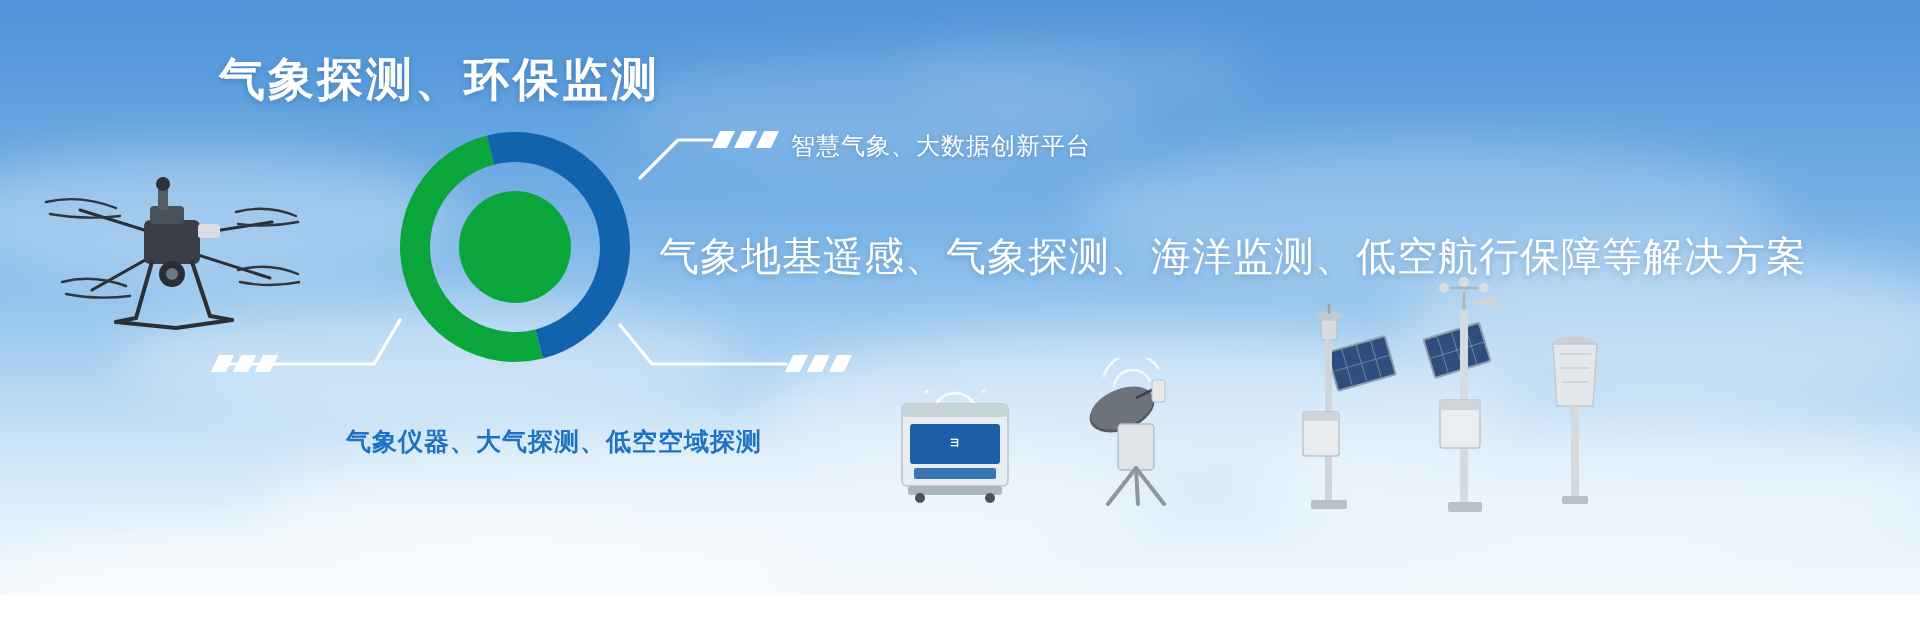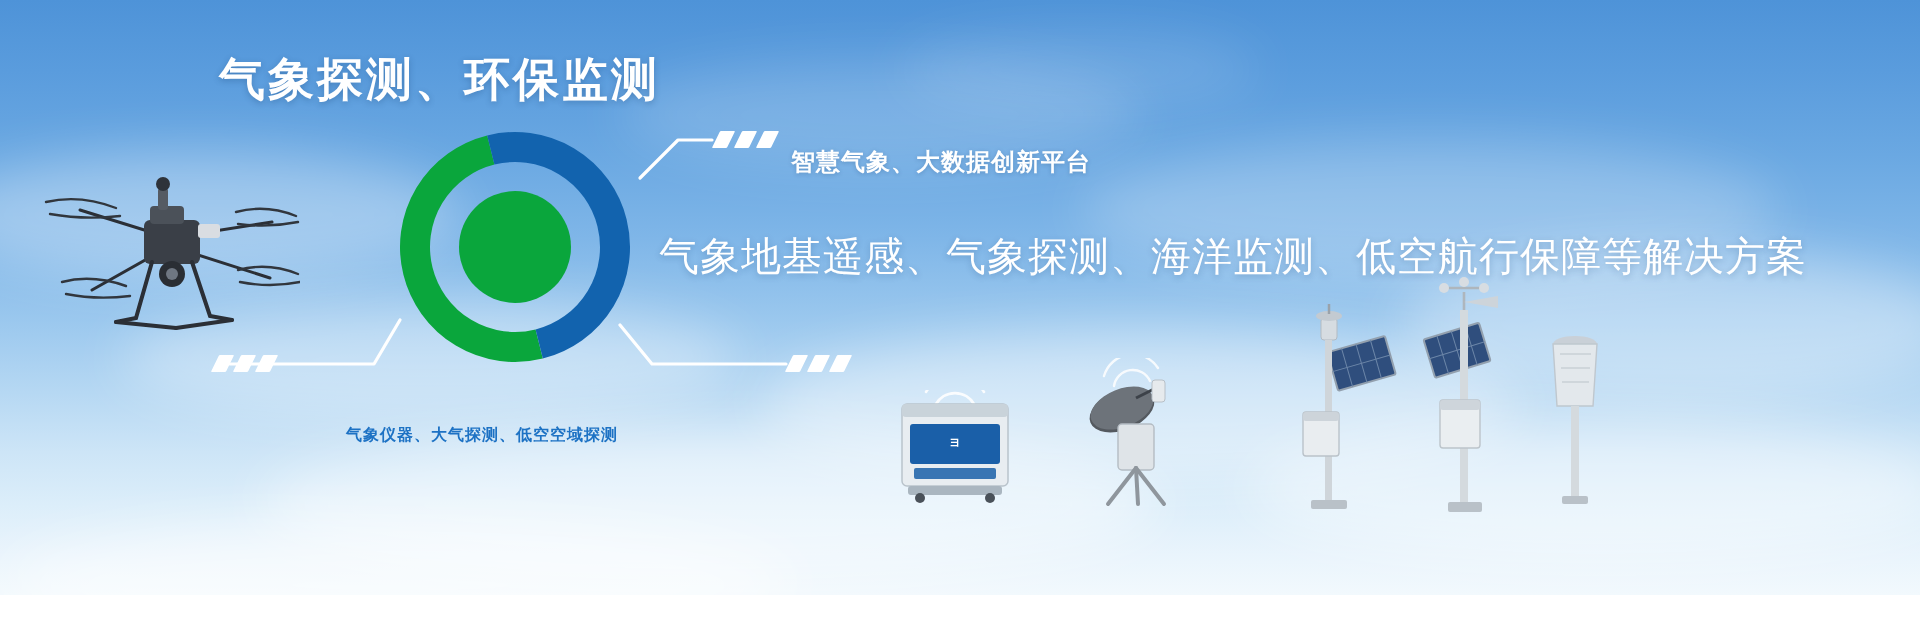--- a/index.html
+++ b/index.html
@@ -40,34 +40,34 @@
 
   
   .title {
     position:absolute; left:219px; top:52px;
     font-size:46px; font-weight:bold; color:#ffffff;
     letter-spacing:3px; line-height:1.2;
     text-shadow:0 2px 6px rgba(20,60,110,.30);
     white-space:nowrap;
   }
   .label-top {
-    position:absolute; left:791px; top:146px;
-    font-size:24px; font-weight:bold; color:#ffffff;
+    position:absolute; left:791px; top:130px;
+    font-size:24px; font-weight:normal; color:#ffffff;
     letter-spacing:1px; white-space:nowrap;
     text-shadow:0 1px 4px rgba(20,60,110,.28);
   }
   .label-main {
     position:absolute; left:659px; top:229px;
     font-size:40px; font-weight:normal; color:#ffffff;
     letter-spacing:1px; white-space:nowrap;
     text-shadow:0 2px 6px rgba(20,60,110,.25);
   }
   .label-bottom {
     position:absolute; left:346px; top:425px;
-    font-size:16px; font-weight:bold; color:#1d72c4;
+    font-size:25px; font-weight:bold; color:#1d72c4;
     letter-spacing:1px; white-space:nowrap;
   }
 
   
   .slashes { position:absolute; display:flex; gap:7px; }
   .slashes i {
     display:block; width:15px; height:17px;
     background:#ffffff; transform:skewX(-26deg);
     border-radius:1px;
   }

